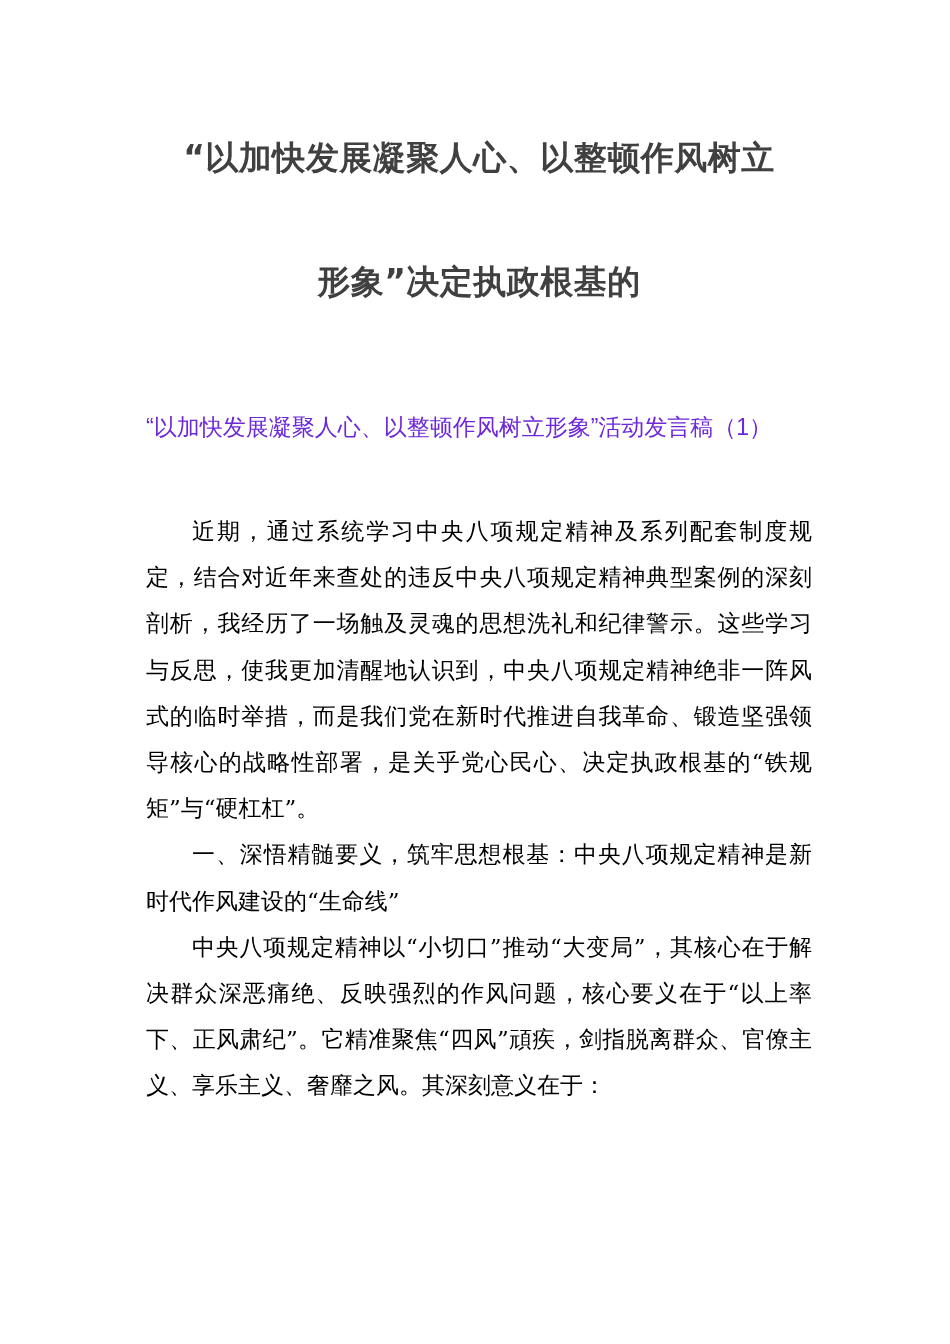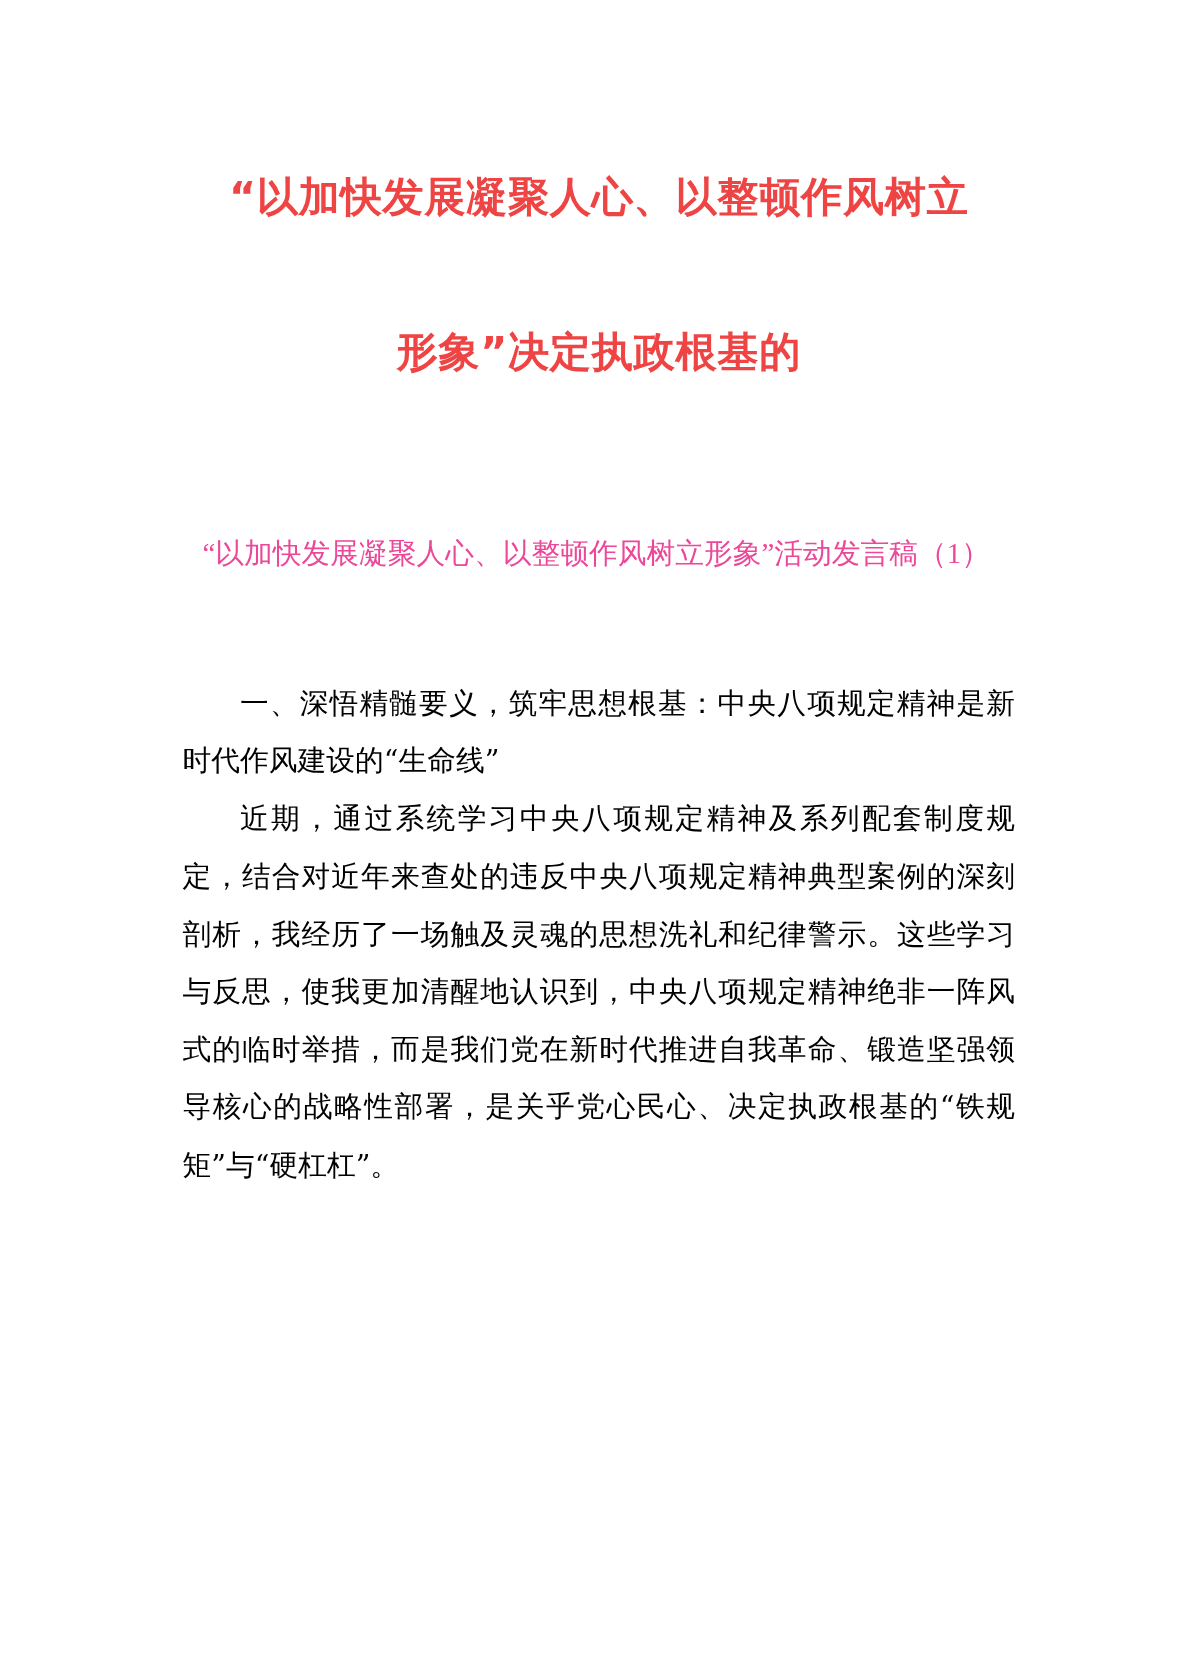--- a/index.html
+++ b/index.html
@@ -22,38 +22,38 @@
     width: 666px;
   }
 
   
   .doc-title {
     font-family: "DejaVu Sans", "Liberation Sans", sans-serif;
     font-weight: 700;
     font-size: 33px;
     line-height: 124px;
     text-align: center;
-    color: #ef4444;
+    color: #404040;
     letter-spacing: 0.5px;
     margin: 0;
     padding-top: 96px;
     white-space: nowrap;
   }
   .doc-title .tline {
     display: block;
   }
 
   
   .sub-title {
-    font-family: Liberation Serif, serif;
+    font-family: Liberation Sans, sans-serif;
     font-size: 23px;
     line-height: 46px;
-    color: #ec4899;
+    color: #6d28d9;
     text-align: left;
-    margin: 16px;
+    margin: 0;
     padding-top: 60px;
     white-space: nowrap;
   }
 
   
   .body-block {
     padding-top: 58px;
   }
   p.para {
     font-family: "DejaVu Serif", "Liberation Serif", serif;
@@ -74,18 +74,19 @@
   <div class="content">
 
     <h1 class="doc-title">
       <span class="tline">“以加快发展凝聚人心、以整顿作风树立</span>
       <span class="tline">形象”决定执政根基的</span>
     </h1>
 
     <div class="sub-title">“以加快发展凝聚人心、以整顿作风树立形象”活动发言稿（1）</div>
 
     <div class="body-block">
+      <p class="para">近期，通过系统学习中央八项规定精神及系列配套制度规定，结合对近年来查处的违反中央八项规定精神典型案例的深刻剖析，我经历了一场触及灵魂的思想洗礼和纪律警示。这些学习与反思，使我更加清醒地认识到，中央八项规定精神绝非一阵风式的临时举措，而是我们党在新时代推进自我革命、锻造坚强领导核心的战略性部署，是关乎党心民心、决定执政根基的“铁规矩”与“硬杠杠”。</p>
       <p class="para">一、深悟精髄要义，筑牢思想根基：中央八项规定精神是新时代作风建设的“生命线”</p>
-      <p class="para">近期，通过系统学习中央八项规定精神及系列配套制度规定，结合对近年来查处的违反中央八项规定精神典型案例的深刻剖析，我经历了一场触及灵魂的思想洗礼和纪律警示。这些学习与反思，使我更加清醒地认识到，中央八项规定精神绝非一阵风式的临时举措，而是我们党在新时代推进自我革命、锻造坚强领导核心的战略性部署，是关乎党心民心、决定执政根基的“铁规矩”与“硬杠杠”。</p>
+      <p class="para">中央八项规定精神以“小切口”推动“大变局”，其核心在于解决群众深恶痛绝、反映强烈的作风问题，核心要义在于“以上率下、正风肃纪”。它精准聚焦“四风”頑疾，剑指脱离群众、官僚主义、享乐主义、奢靡之风。其深刻意义在于：</p>
     </div>
 
   </div>
 </div>
 
 </body></html>

